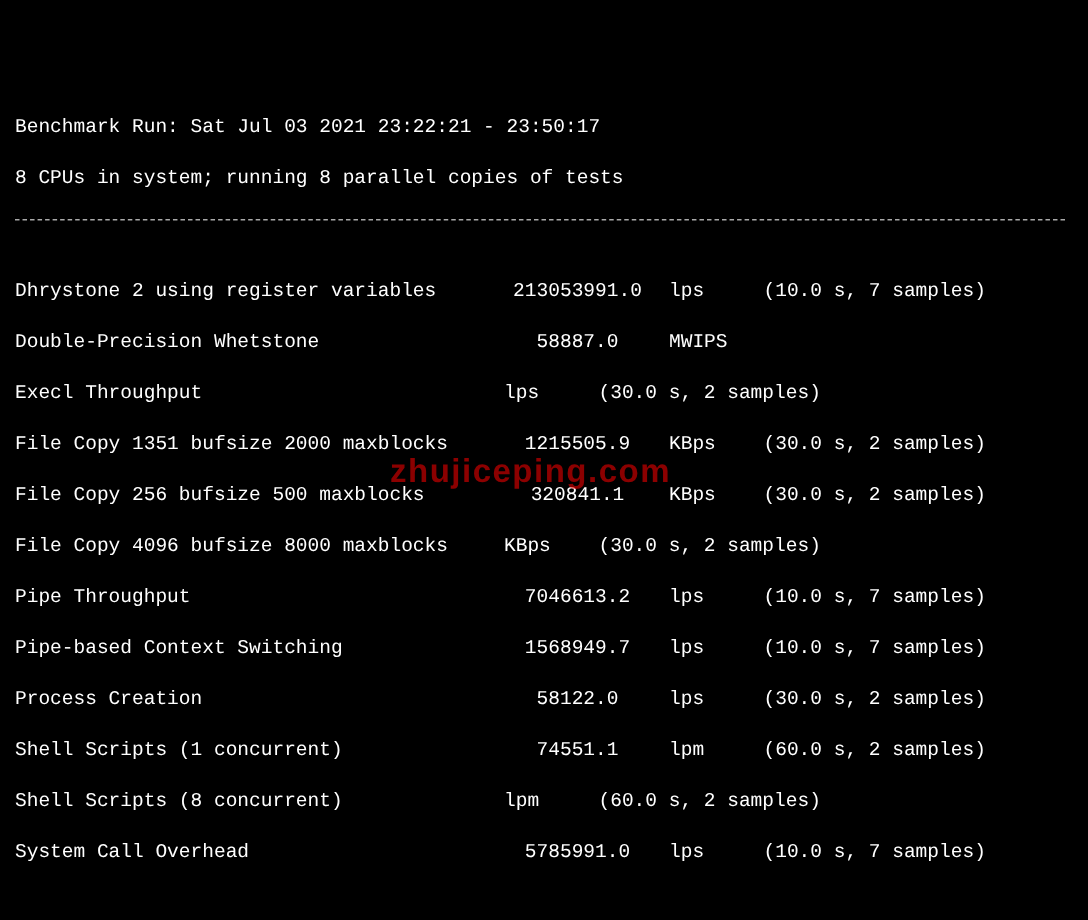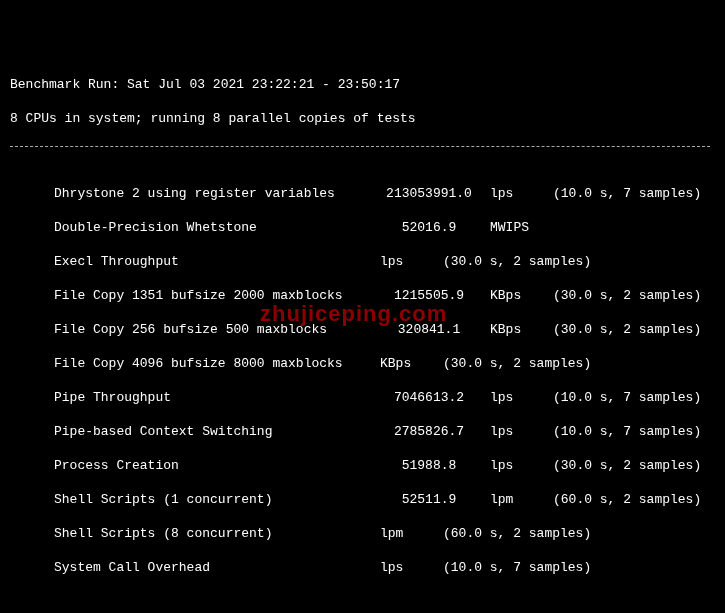--- a/index.html
+++ b/index.html
@@ -8,21 +8,21 @@
     background: #000;
     color: #fff;
     font-family: "Courier New", Courier, monospace;
     font-size: 13px;
     line-height: 17px;
     width: 725px;
     box-sizing: border-box;
     white-space: pre;
   }
   .row { display: flex; }
-  .name  { width: 320px; margin-left: 44px; }
+  .name  { width: 320px; }
   .val   { width: 110px; text-align: center; }
   .unit  { width: 55px;  padding-left: 6px; }
   .note  { padding-left: 8px; }
   .watermark {
     position: absolute;
     top: 305px;
     left: 260px;
     color: rgba(255,0,0,0.55);
     font-family: Arial, sans-serif;
     font-size: 22px;
@@ -36,31 +36,31 @@
 </head>
 <body>
 
 
 
 <div>Benchmark Run: Sat Jul 03 2021 23:22:21 - 23:50:17</div>
 <div>8 CPUs in system; running 8 parallel copies of tests</div>
 <div class="dash-top"></div>
 
 <div class="row"><span class="name">Dhrystone 2 using register variables</span><span class="val">213053991.0</span><span class="unit">lps</span><span class="note">(10.0 s, 7 samples)</span></div>
-<div class="row"><span class="name">Double-Precision Whetstone</span><span class="val">52016.9</span><span class="unit">MWIPS</span></div>
+<div class="row"><span class="name">Double-Precision Whetstone</span><span class="val">58887.0</span><span class="unit">MWIPS</span></div>
 <div class="row"><span class="name">Execl Throughput</span><span class="unit">lps</span><span class="note">(30.0 s, 2 samples)</span></div>
 <div class="row"><span class="name">File Copy 1351 bufsize 2000 maxblocks</span><span class="val">1215505.9</span><span class="unit">KBps</span><span class="note">(30.0 s, 2 samples)</span></div>
 <div class="row"><span class="name">File Copy 256 bufsize 500 maxblocks</span><span class="val">320841.1</span><span class="unit">KBps</span><span class="note">(30.0 s, 2 samples)</span></div>
 <div class="row"><span class="name">File Copy 4096 bufsize 8000 maxblocks</span><span class="unit">KBps</span><span class="note">(30.0 s, 2 samples)</span></div>
 <div class="row"><span class="name">Pipe Throughput</span><span class="val">7046613.2</span><span class="unit">lps</span><span class="note">(10.0 s, 7 samples)</span></div>
-<div class="row"><span class="name">Pipe-based Context Switching</span><span class="val">2785826.7</span><span class="unit">lps</span><span class="note">(10.0 s, 7 samples)</span></div>
-<div class="row"><span class="name">Process Creation</span><span class="val">51988.8</span><span class="unit">lps</span><span class="note">(30.0 s, 2 samples)</span></div>
-<div class="row"><span class="name">Shell Scripts (1 concurrent)</span><span class="val">52511.9</span><span class="unit">lpm</span><span class="note">(60.0 s, 2 samples)</span></div>
+<div class="row"><span class="name">Pipe-based Context Switching</span><span class="val">1568949.7</span><span class="unit">lps</span><span class="note">(10.0 s, 7 samples)</span></div>
+<div class="row"><span class="name">Process Creation</span><span class="val">58122.0</span><span class="unit">lps</span><span class="note">(30.0 s, 2 samples)</span></div>
+<div class="row"><span class="name">Shell Scripts (1 concurrent)</span><span class="val">74551.1</span><span class="unit">lpm</span><span class="note">(60.0 s, 2 samples)</span></div>
 <div class="row"><span class="name">Shell Scripts (8 concurrent)</span><span class="unit">lpm</span><span class="note">(60.0 s, 2 samples)</span></div>
-<div class="row"><span class="name">System Call Overhead</span><span class="unit">lps</span><span class="note">(10.0 s, 7 samples)</span></div>
+<div class="row"><span class="name">System Call Overhead</span><span class="val">5785991.0</span><span class="unit">lps</span><span class="note">(10.0 s, 7 samples)</span></div>
 <div> </div>
 
 
 
 
 
 
 
 
 

